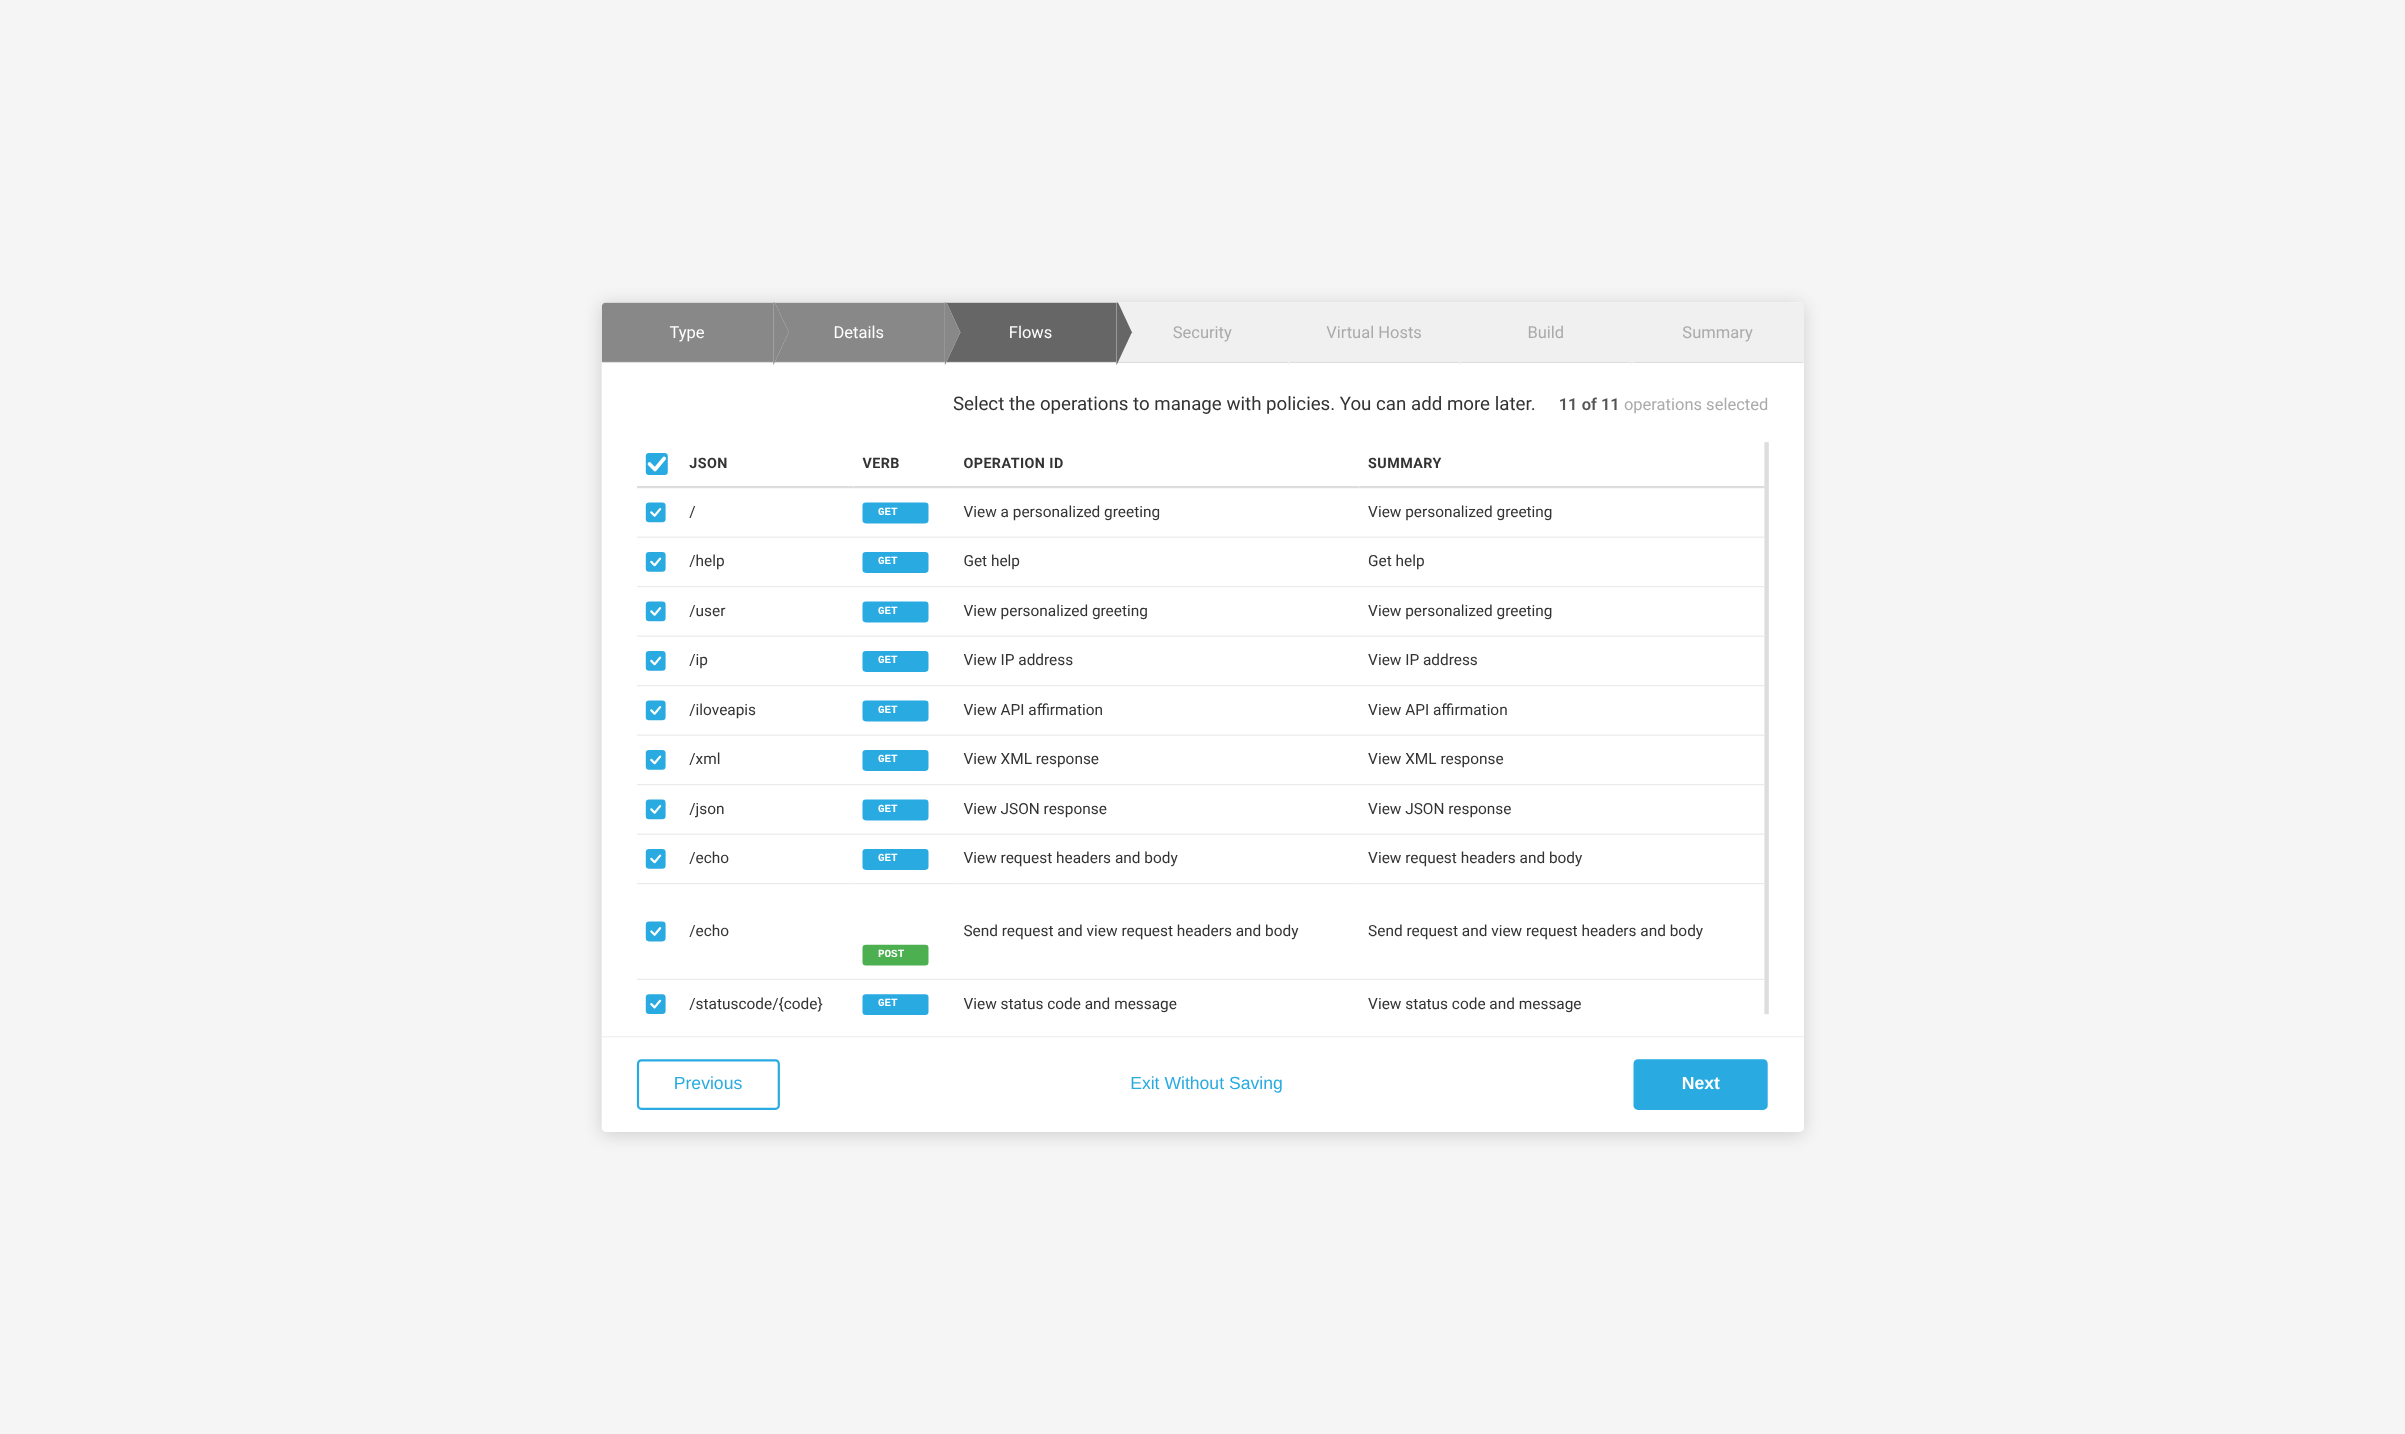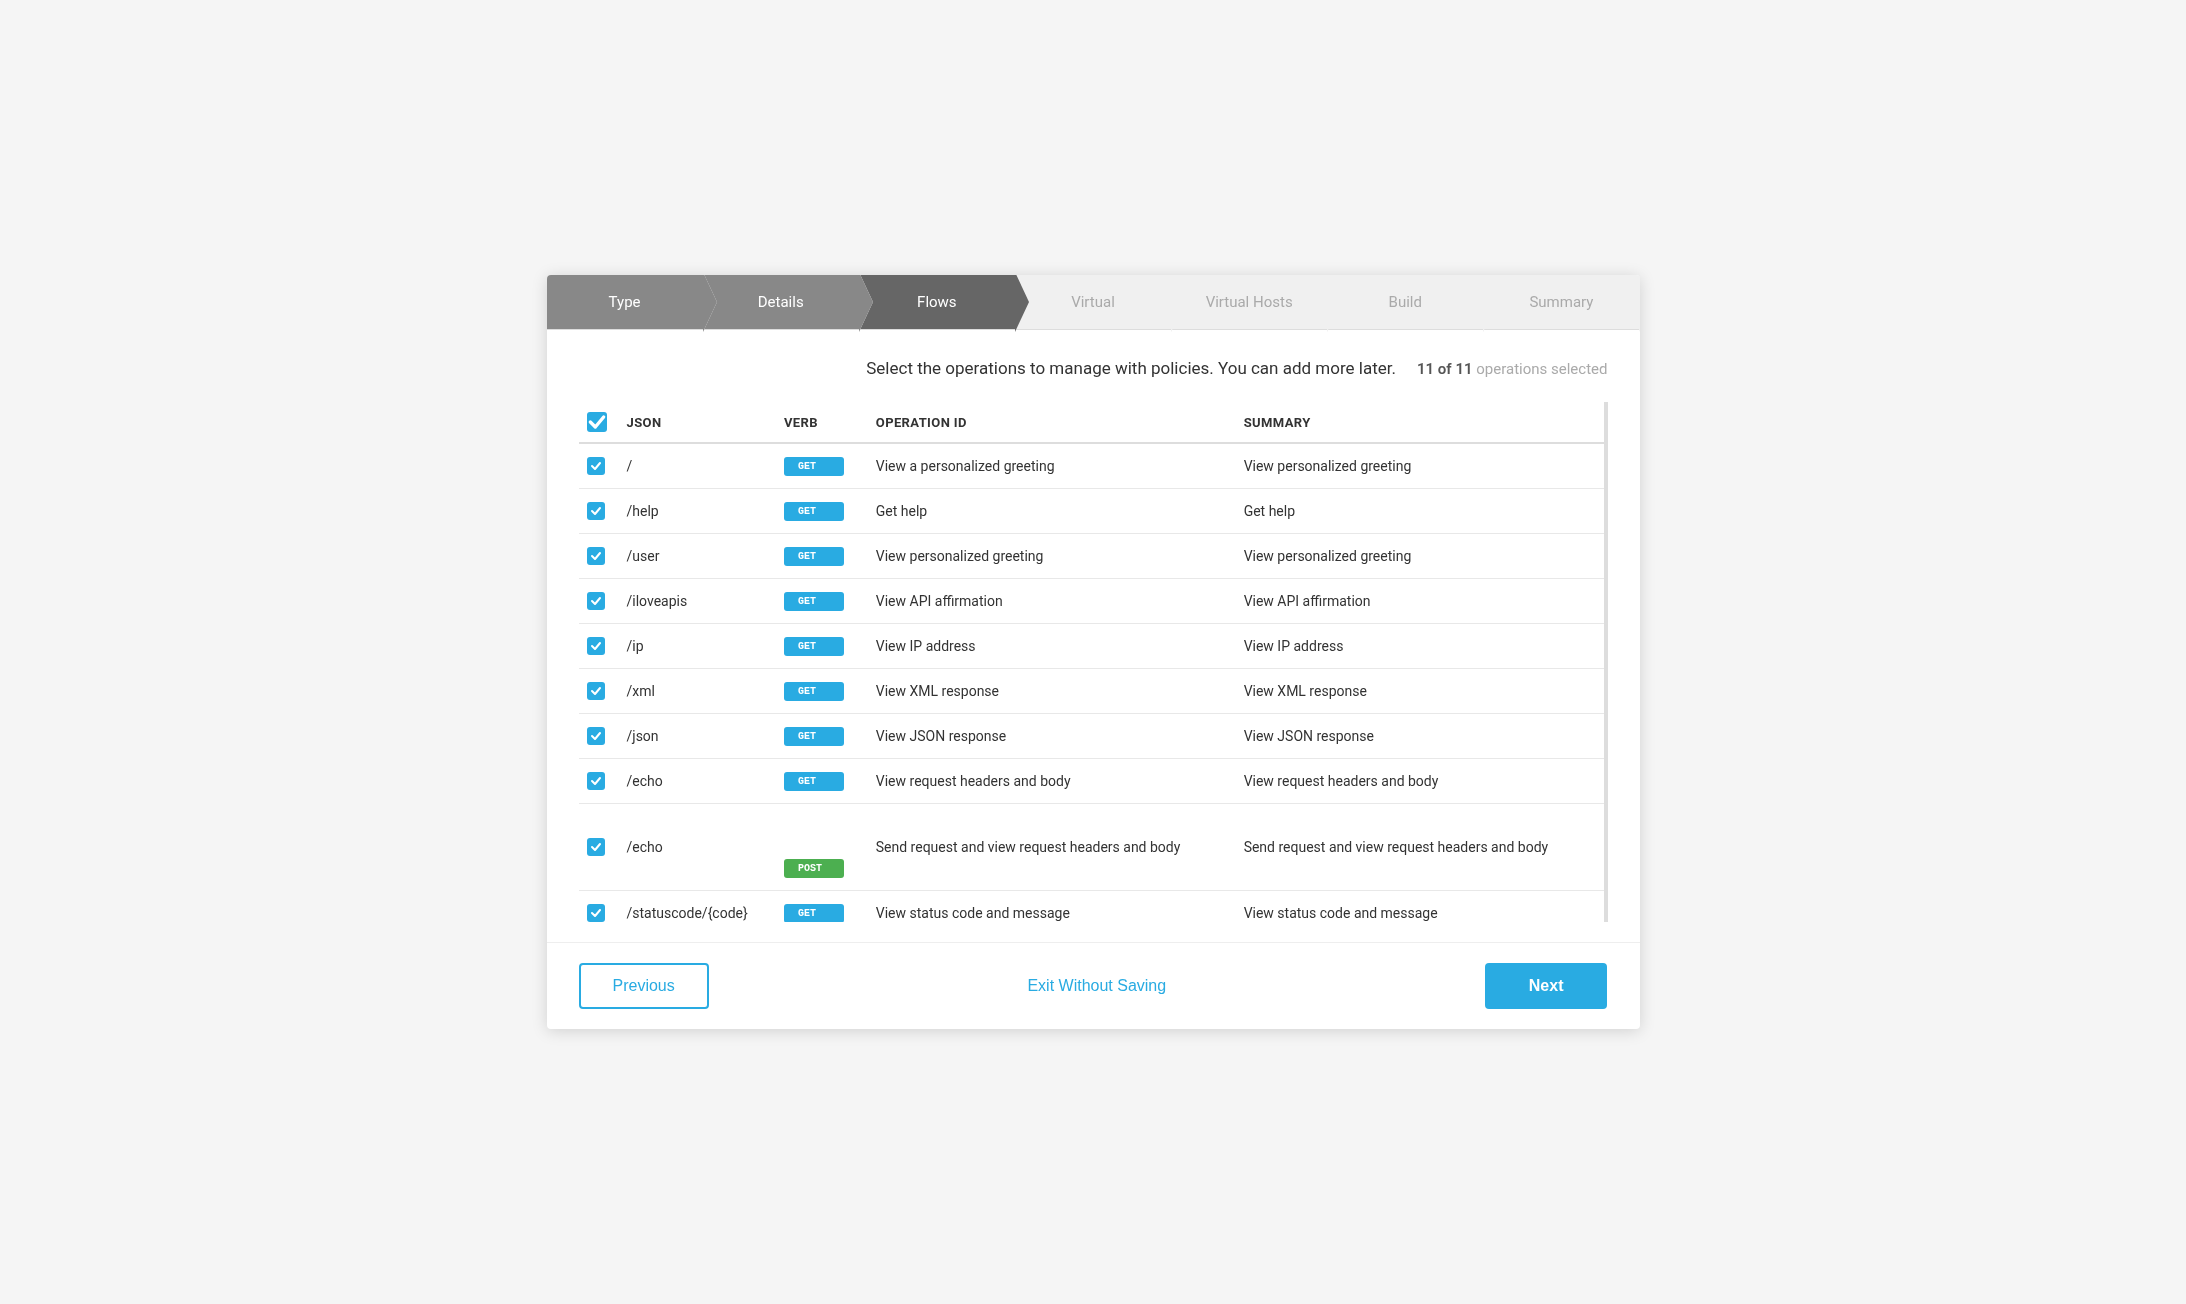--- a/index.html
+++ b/index.html
@@ -243,21 +243,21 @@
     <div class="wizard-step completed">
       <span>Type</span>
     </div>
     <div class="wizard-step completed">
       <span>Details</span>
     </div>
     <div class="wizard-step active">
       <span>Flows</span>
     </div>
     <div class="wizard-step">
-      <span>Virtual</span>
+      <span>Security</span>
     </div>
     <div class="wizard-step">
       <span>Virtual Hosts</span>
     </div>
     <div class="wizard-step">
       <span>Build</span>
     </div>
     <div class="wizard-step">
       <span>Summary</span>
     </div>
@@ -330,37 +330,37 @@
               <td class="summary-col">View personalized greeting</td>
             </tr>
             <tr>
               <td>
                 <div class="cb">
                   <svg viewBox="0 0 12 12" fill="none">
                     <polyline points="2,6 5,9 10,3" stroke="white" stroke-width="2" stroke-linecap="round" stroke-linejoin="round"></polyline>
                   </svg>
                 </div>
               </td>
+              <td class="path-col">/ip</td>
+              <td class="verb-col"><span class="verb-badge verb-get">GET</span></td>
+              <td class="opid-col">View IP address</td>
+              <td class="summary-col">View IP address</td>
+            </tr>
+            <tr>
+              <td>
+                <div class="cb">
+                  <svg viewBox="0 0 12 12" fill="none">
+                    <polyline points="2,6 5,9 10,3" stroke="white" stroke-width="2" stroke-linecap="round" stroke-linejoin="round"></polyline>
+                  </svg>
+                </div>
+              </td>
               <td class="path-col">/iloveapis</td>
               <td class="verb-col"><span class="verb-badge verb-get">GET</span></td>
               <td class="opid-col">View API affirmation</td>
               <td class="summary-col">View API affirmation</td>
-            </tr>
-            <tr>
-              <td>
-                <div class="cb">
-                  <svg viewBox="0 0 12 12" fill="none">
-                    <polyline points="2,6 5,9 10,3" stroke="white" stroke-width="2" stroke-linecap="round" stroke-linejoin="round"></polyline>
-                  </svg>
-                </div>
-              </td>
-              <td class="path-col">/ip</td>
-              <td class="verb-col"><span class="verb-badge verb-get">GET</span></td>
-              <td class="opid-col">View IP address</td>
-              <td class="summary-col">View IP address</td>
             </tr>
             <tr>
               <td>
                 <div class="cb">
                   <svg viewBox="0 0 12 12" fill="none">
                     <polyline points="2,6 5,9 10,3" stroke="white" stroke-width="2" stroke-linecap="round" stroke-linejoin="round"></polyline>
                   </svg>
                 </div>
               </td>
               <td class="path-col">/xml</td>

